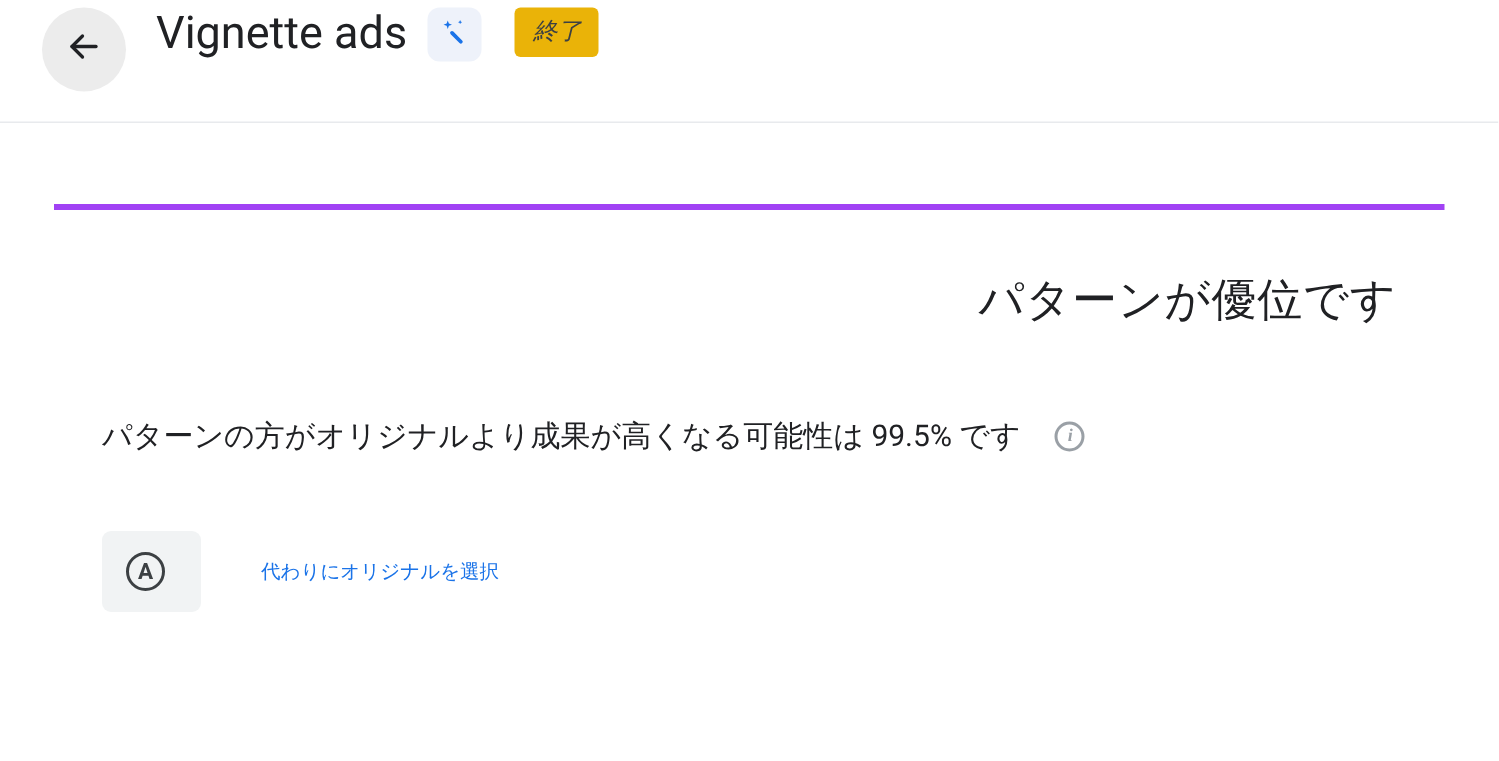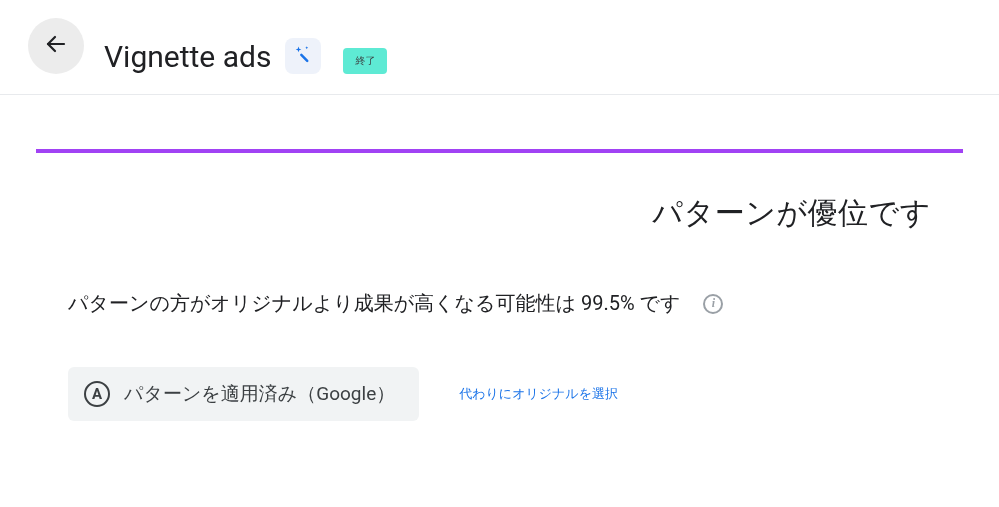--- a/index.html
+++ b/index.html
@@ -4,22 +4,22 @@
 <style>
   * { box-sizing: border-box; margin: 0; padding: 0; }
   body {
     font-family: "Google Sans", "Roboto", "Helvetica Neue", Arial, sans-serif;
     background: #fff;
     color: #202124;
     width: 999px;
   }
   .header {
     display: flex;
-    align-items: flex-end;
-    padding: 18px 22px 20px 28px;
+    align-items: flex-start;
+    padding: 5px 22px 20px 28px;
     border-bottom: 1px solid #e8eaed;
   }
   .back-circle {
     width: 56px;
     height: 56px;
     border-radius: 50%;
     background: #ececec;
     display: flex;
     align-items: center;
     justify-content: center;
@@ -42,26 +42,27 @@
     background: #eef2fa;
     display: flex;
     align-items: center;
     justify-content: center;
     cursor: pointer;
     margin-right: 22px;
     flex-shrink: 0;
   }
   .magic-btn svg { width: 20px; height: 20px; }
   .status-chip {
-    font-size: 10px;
+    font-size: 16px;
     color: #3c4043;
     padding: 6px 12px;
-    background: #5eead4;
+    background: #eab308;
     border-radius: 4px;
     white-space: nowrap;
+    font-style: italic;
   }
   .content-wrap {
     padding: 54px 36px 0 36px;
     text-align: right;
   }
   .card {
     border-top: 4px solid #a142f4;
     background: #fff;
     padding: 40px 32px 40px 32px;
   }
@@ -158,18 +159,17 @@
 <div class="content-wrap">
   <div class="card">
     <div class="card-heading">パターンが優位です</div>
     <div class="card-sub">
       <span>パターンの方がオリジナルより成果が高くなる可能性は 99.5% です</span>
       <span class="info-circle">i</span>
     </div>
     <div class="action-row">
       <div class="applied-pill">
         <span class="letter-badge">A</span>
-        <span>パターンを適用済み（Google）</span>
       </div>
       <div class="alt-link">代わりにオリジナルを選択</div>
     </div>
   </div>
 </div>
 
 </body></html>

